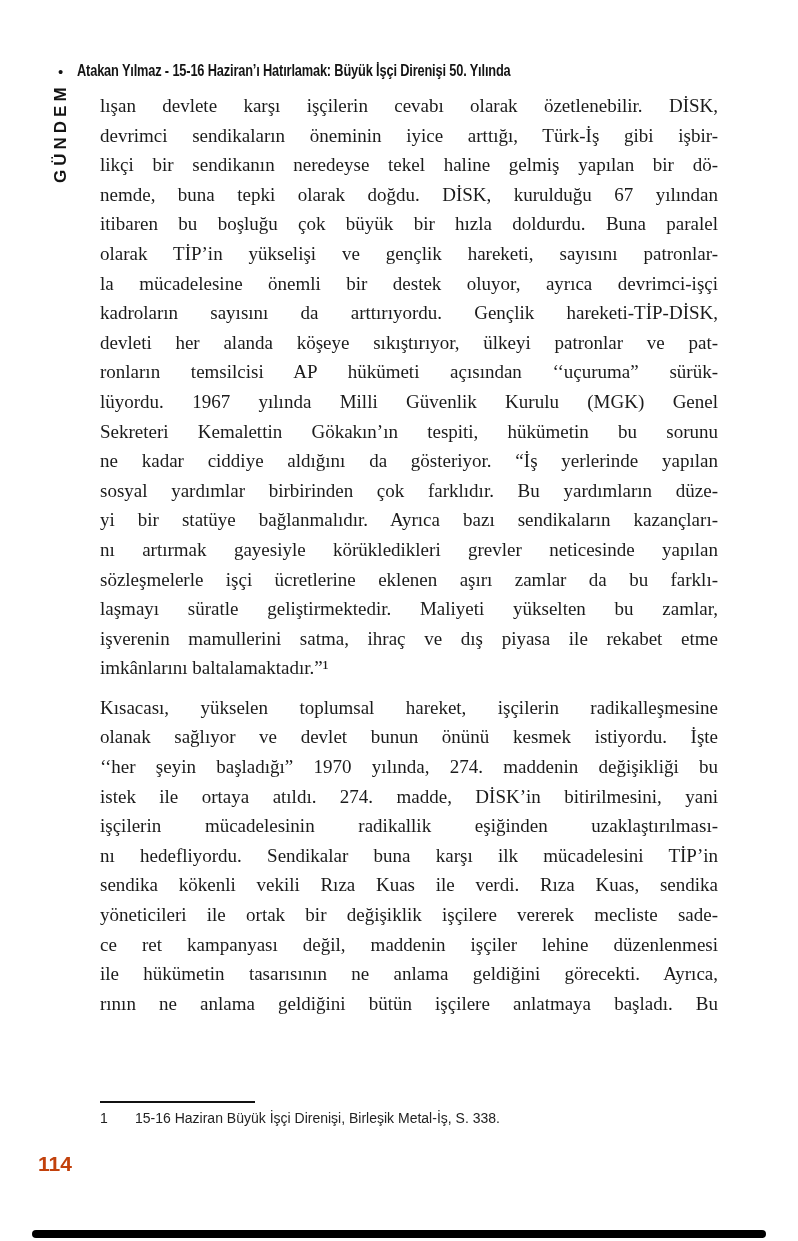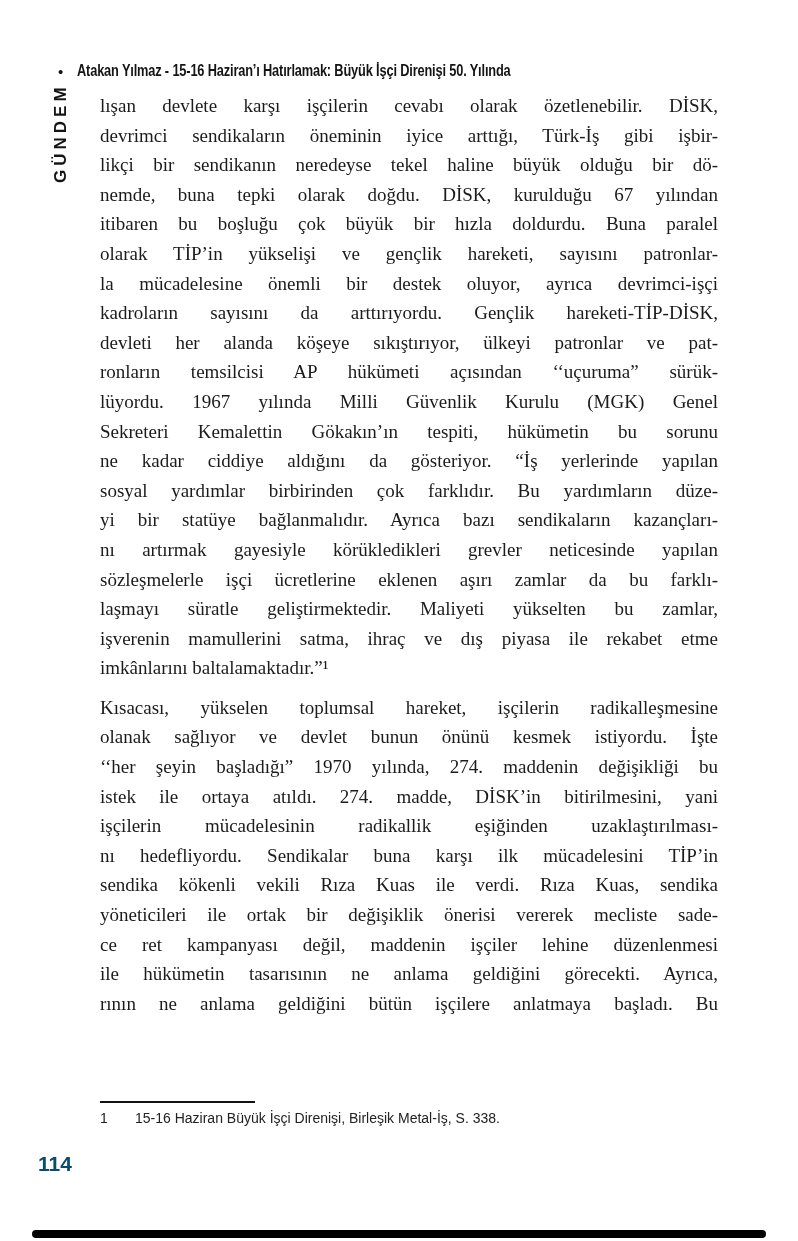--- a/index.html
+++ b/index.html
@@ -97,21 +97,21 @@
   .footnote .fn-num { width: 35px; flex: 0 0 35px; }
 
   
   .page-number {
     position: absolute;
     left: 38px;
     top: 1152px;
     font-family: "Liberation Sans", sans-serif;
     font-weight: 800;
     font-size: 21px;
-    color: #0c4a6e;
+    color: #c2410c;
   }
 
   
   .bottom-bar {
     position: absolute;
     left: 32px;
     top: 1230px;
     width: 734px;
     height: 8px;
     background: #000000;
@@ -127,21 +127,21 @@
     <span class="bullet">•</span>
     <span class="condense"><span class="author">Atakan Yılmaz - </span><span class="title">15-16 Haziran’ı Hatırlamak: Büyük İşçi Direnişi 50. Yılında</span></span>
   </div>
 
   <div class="side-label">GÜNDEM</div>
 
   <div class="body-text">
     <div class="paragraph">
         <div class="tline">lışan devlete karşı işçilerin cevabı olarak özetlenebilir. DİSK,</div>
         <div class="tline">devrimci sendikaların öneminin iyice arttığı, Türk-İş gibi işbir-</div>
-        <div class="tline">likçi bir sendikanın neredeyse tekel haline büyük olduğu bir dö-</div>
+        <div class="tline">likçi bir sendikanın neredeyse tekel haline gelmiş yapılan bir dö-</div>
         <div class="tline">nemde, buna tepki olarak doğdu. DİSK, kurulduğu 67 yılından</div>
         <div class="tline">itibaren bu boşluğu çok büyük bir hızla doldurdu. Buna paralel</div>
         <div class="tline">olarak TİP’in yükselişi ve gençlik hareketi, sayısını patronlar-</div>
         <div class="tline">la mücadelesine önemli bir destek oluyor, ayrıca devrimci-işçi</div>
         <div class="tline">kadroların sayısını da arttırıyordu. Gençlik hareketi-TİP-DİSK,</div>
         <div class="tline">devleti her alanda köşeye sıkıştırıyor, ülkeyi patronlar ve pat-</div>
         <div class="tline">ronların temsilcisi AP hükümeti açısından ‘‘uçuruma” sürük-</div>
         <div class="tline">lüyordu. 1967 yılında Milli Güvenlik Kurulu (MGK) Genel</div>
         <div class="tline">Sekreteri Kemalettin Gökakın’ın tespiti, hükümetin bu sorunu</div>
         <div class="tline">ne kadar ciddiye aldığını da gösteriyor. “İş yerlerinde yapılan</div>
@@ -154,21 +154,21 @@
         <div class="tline tline-last">imkânlarını baltalamaktadır.”¹</div>
       </div>
     <div class="paragraph">
         <div class="tline">Kısacası, yükselen toplumsal hareket, işçilerin radikalleşmesine</div>
         <div class="tline">olanak sağlıyor ve devlet bunun önünü kesmek istiyordu. İşte</div>
         <div class="tline">‘‘her şeyin başladığı” 1970 yılında, 274. maddenin değişikliği bu</div>
         <div class="tline">istek ile ortaya atıldı. 274. madde, DİSK’in bitirilmesini, yani</div>
         <div class="tline">işçilerin mücadelesinin radikallik eşiğinden uzaklaştırılması-</div>
         <div class="tline">nı hedefliyordu. Sendikalar buna karşı ilk mücadelesini TİP’in</div>
         <div class="tline">sendika kökenli vekili Rıza Kuas ile verdi. Rıza Kuas, sendika</div>
-        <div class="tline">yöneticileri ile ortak bir değişiklik önerisi vererek mecliste sade-</div>
+        <div class="tline">yöneticileri ile ortak bir değişiklik işçilere vererek mecliste sade-</div>
         <div class="tline">ce ret kampanyası değil, maddenin işçiler lehine düzenlenmesi</div>
         <div class="tline">ile hükümetin tasarısının ne anlama geldiğini görecekti. Ayrıca,</div>
         <div class="tline">rının ne anlama geldiğini bütün işçilere anlatmaya başladı. Bu</div>
       </div>
   </div>
 
   <div class="footnote-rule"></div>
 
   <div class="footnote">
     <span class="fn-num">1</span>

